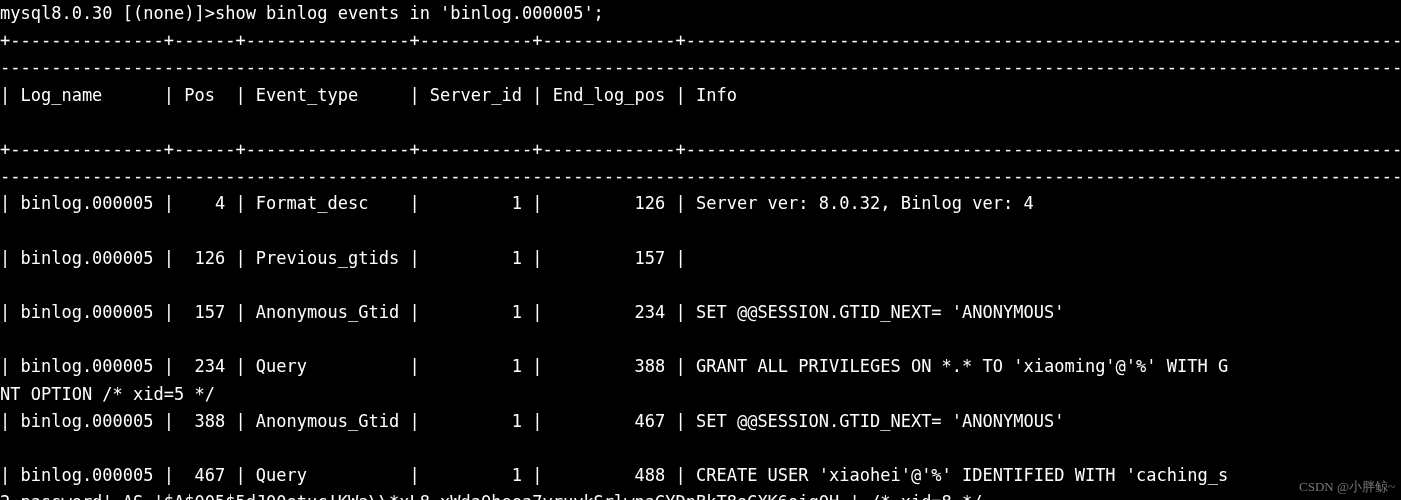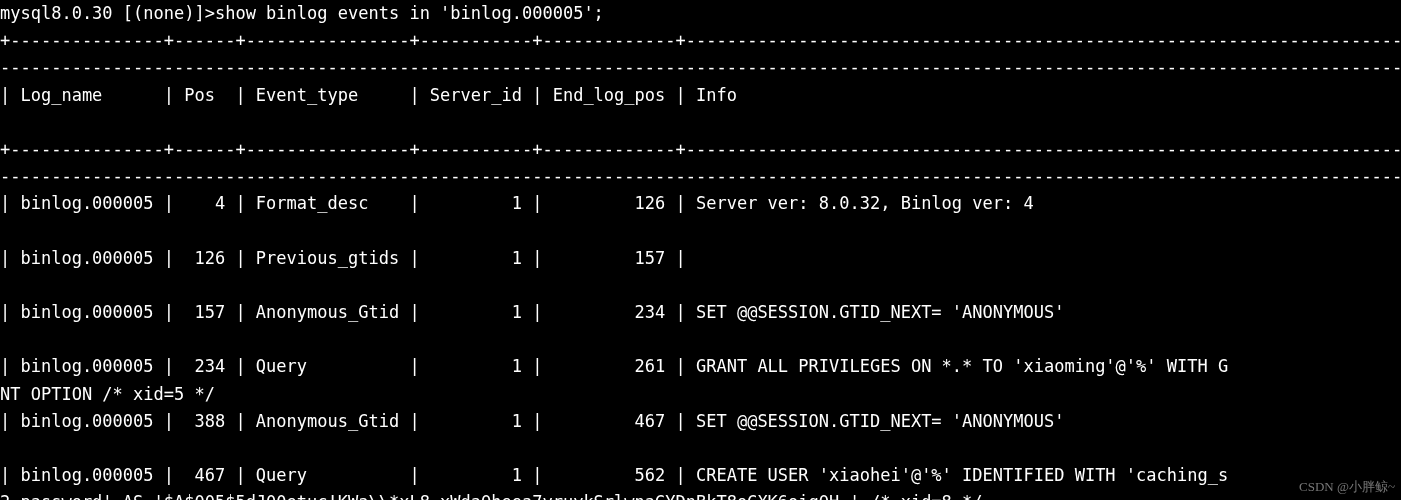--- a/index.html
+++ b/index.html
@@ -38,22 +38,22 @@
 <span>| Log_name      | Pos  | Event_type     | Server_id | End_log_pos | Info                                                                                                                                     </span>
 <span>                                                                                                                                                                                                                            |</span>
 <span>+---------------+------+----------------+-----------+-------------+------------------------------------------------------------------------------------------------------------------------------------------</span>
 <span>----------------------------------------------------------------------------------------------------------------------------------------------------------------------------------------------------------------------------+</span>
 <span>| binlog.000005 |    4 | Format_desc    |         1 |         126 | Server ver: 8.0.32, Binlog ver: 4                                                                                                        </span>
 <span>                                                                                                                                                                                                                            |</span>
 <span>| binlog.000005 |  126 | Previous_gtids |         1 |         157 |                                                                                                                                          </span>
 <span>                                                                                                                                                                                                                            |</span>
 <span>| binlog.000005 |  157 | Anonymous_Gtid |         1 |         234 | SET @@SESSION.GTID_NEXT= 'ANONYMOUS'                                                                                                     </span>
 <span>                                                                                                                                                                                                                            |</span>
-<span>| binlog.000005 |  234 | Query          |         1 |         261 | GRANT ALL PRIVILEGES ON *.* TO 'xiaoming'@'%' WITH G</span>
+<span>| binlog.000005 |  234 | Query          |         1 |         388 | GRANT ALL PRIVILEGES ON *.* TO 'xiaoming'@'%' WITH G</span>
 <span>NT OPTION /* xid=5 */                                                                                                                                                                                                       |</span>
 <span>| binlog.000005 |  388 | Anonymous_Gtid |         1 |         467 | SET @@SESSION.GTID_NEXT= 'ANONYMOUS'                                                                                                     </span>
 <span>                                                                                                                                                                                                                            |</span>
-<span>| binlog.000005 |  467 | Query          |         1 |         562 | CREATE USER 'xiaohei'@'%' IDENTIFIED WITH 'caching_s</span>
+<span>| binlog.000005 |  467 | Query          |         1 |         488 | CREATE USER 'xiaohei'@'%' IDENTIFIED WITH 'caching_s</span>
 <span>2_password' AS '$A$005$5dJ00etuc!KWa\\*xL8.xWdaOheea7yruykSrlwnaGYDnBkT8oGXK6oiqOH.' /* xid=8 */                                                      |</span>
 
 </pre>
 
 <div class="watermark">CSDN @小胖鲸~</div>
 
 </body></html>

